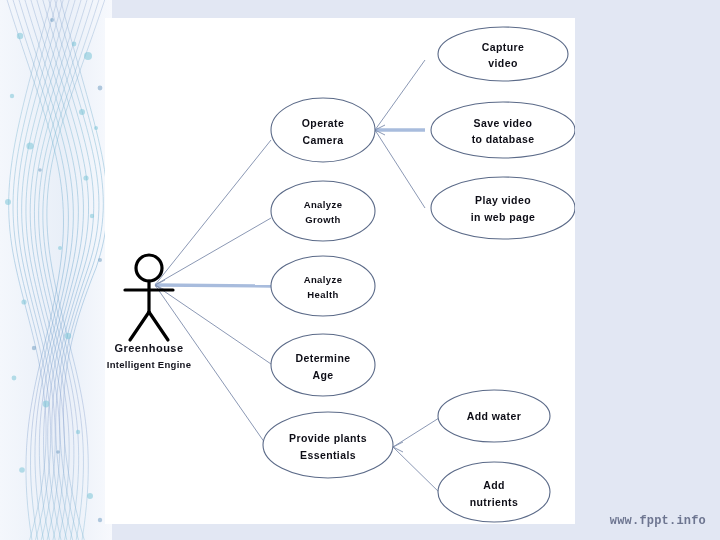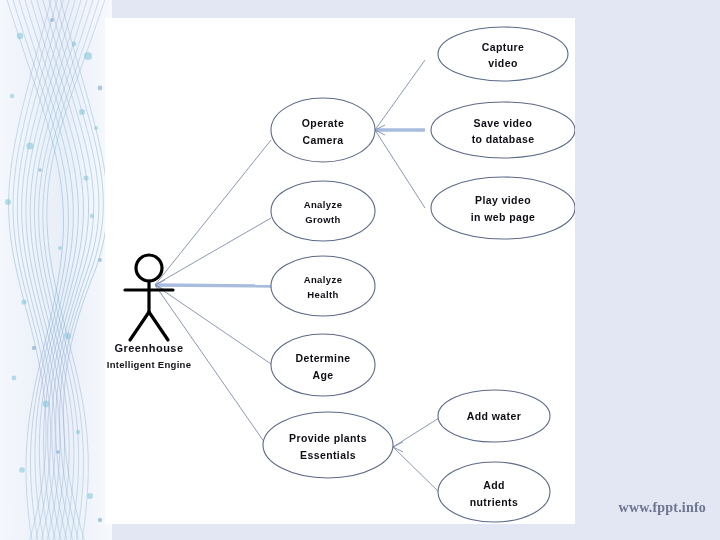--- a/index.html
+++ b/index.html
@@ -79,23 +79,23 @@
   .actor-stroke {
     stroke: #000000;
     stroke-width: 3.2;
     fill: none;
     stroke-linecap: round;
   }
   
   #watermark {
     position: absolute;
     right: 14px;
-    bottom: 24px;
-    font-family: Liberation Serif, serif;
-    font-size: 14px;
+    bottom: 12px;
+    font-family: Liberation Mono, monospace;
+    font-size: 12px;
     font-weight: bold;
     color: #6d7590;
     letter-spacing: 0.2px;
   }
 </style>
 </head>
 <body>
 
 <div id="slide">
 

